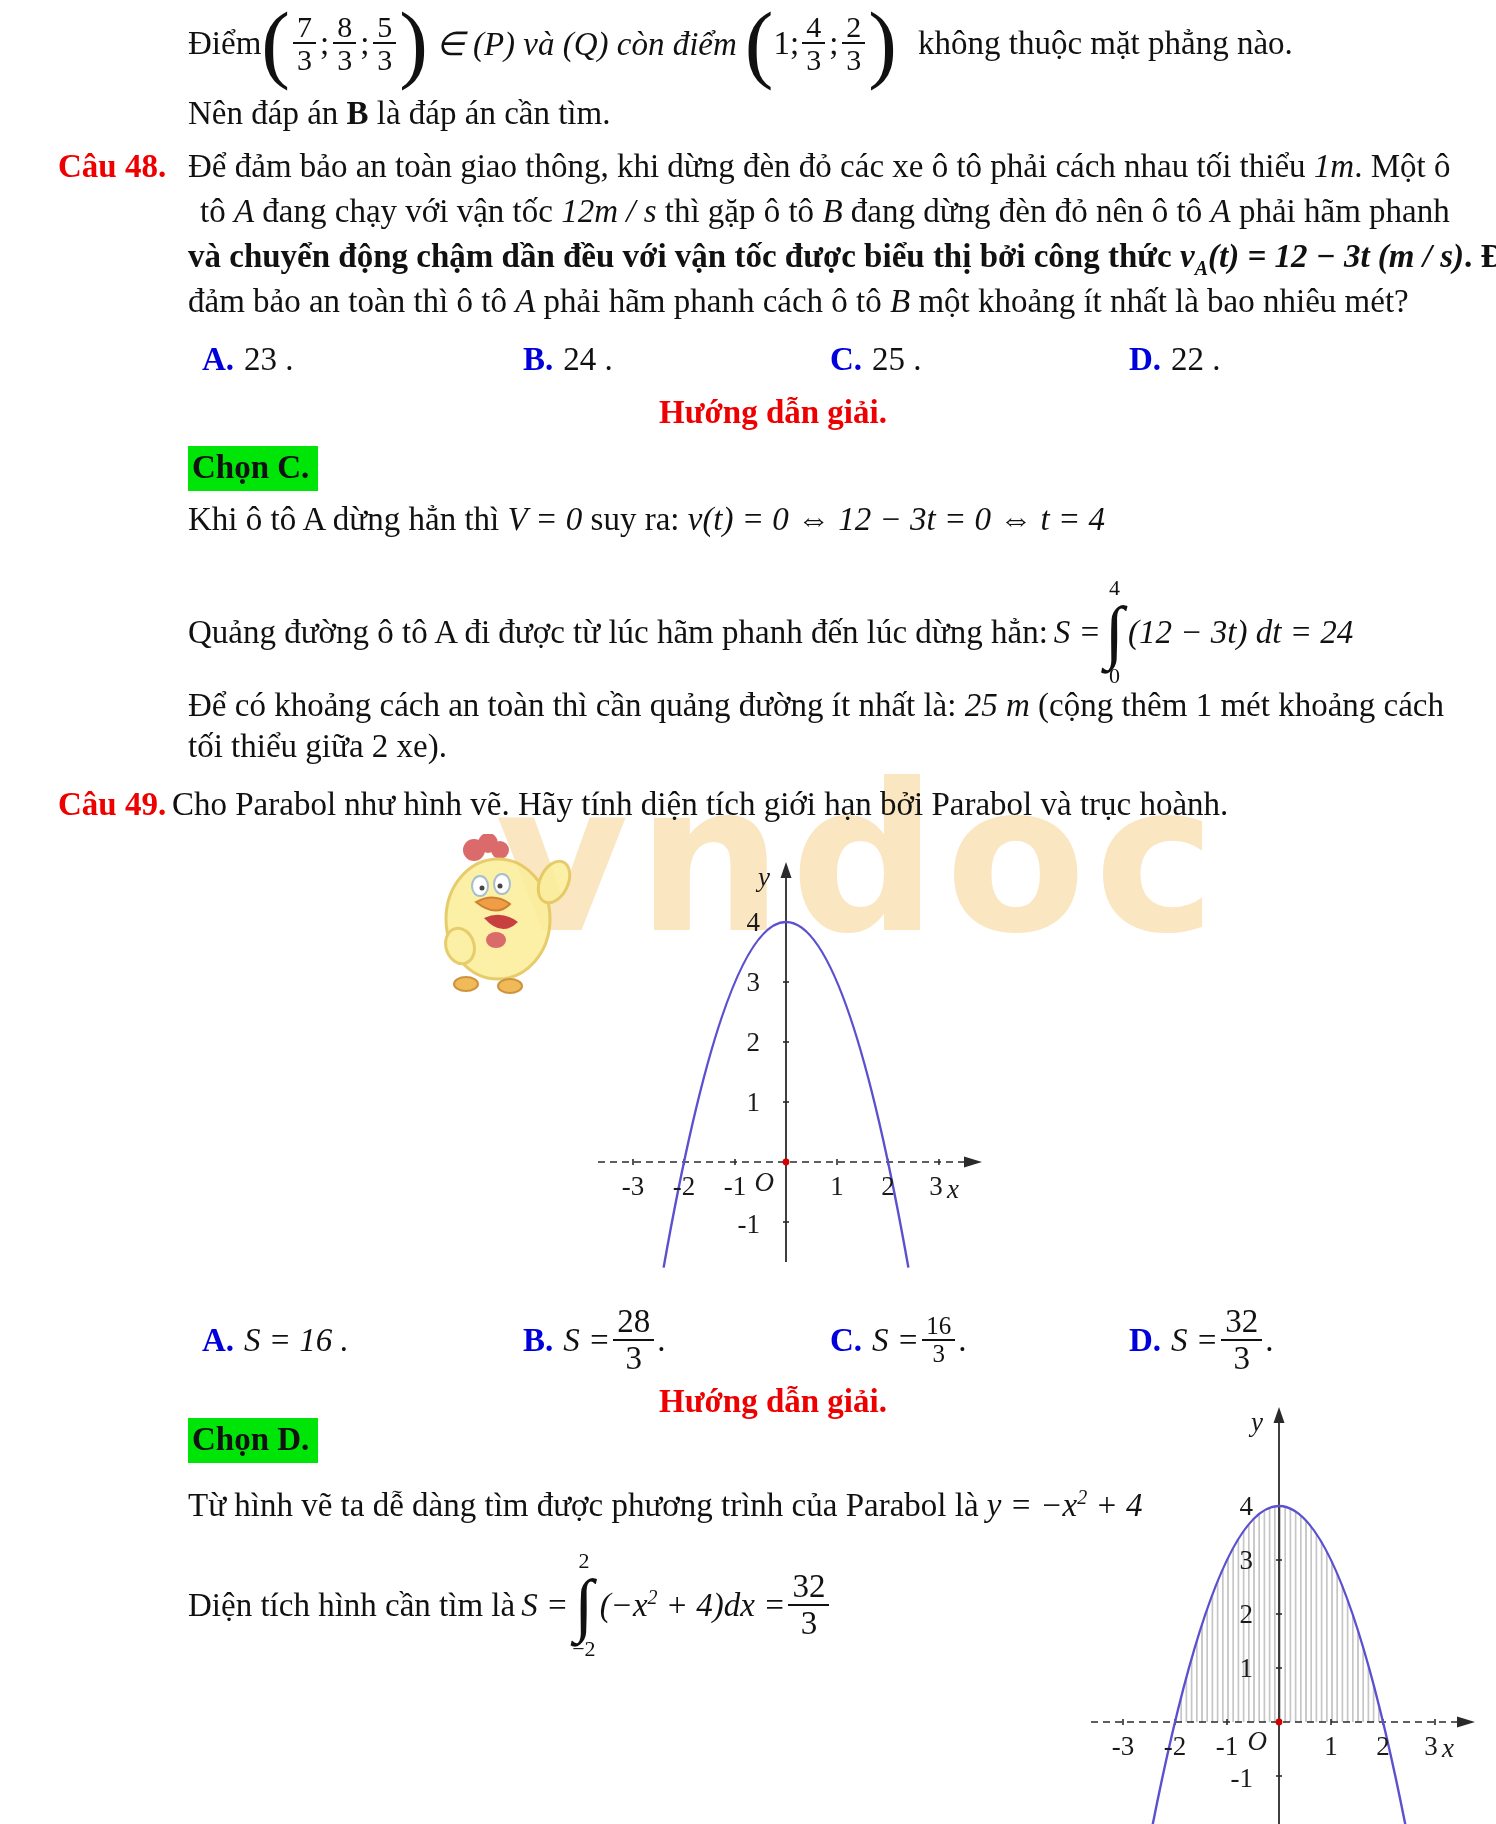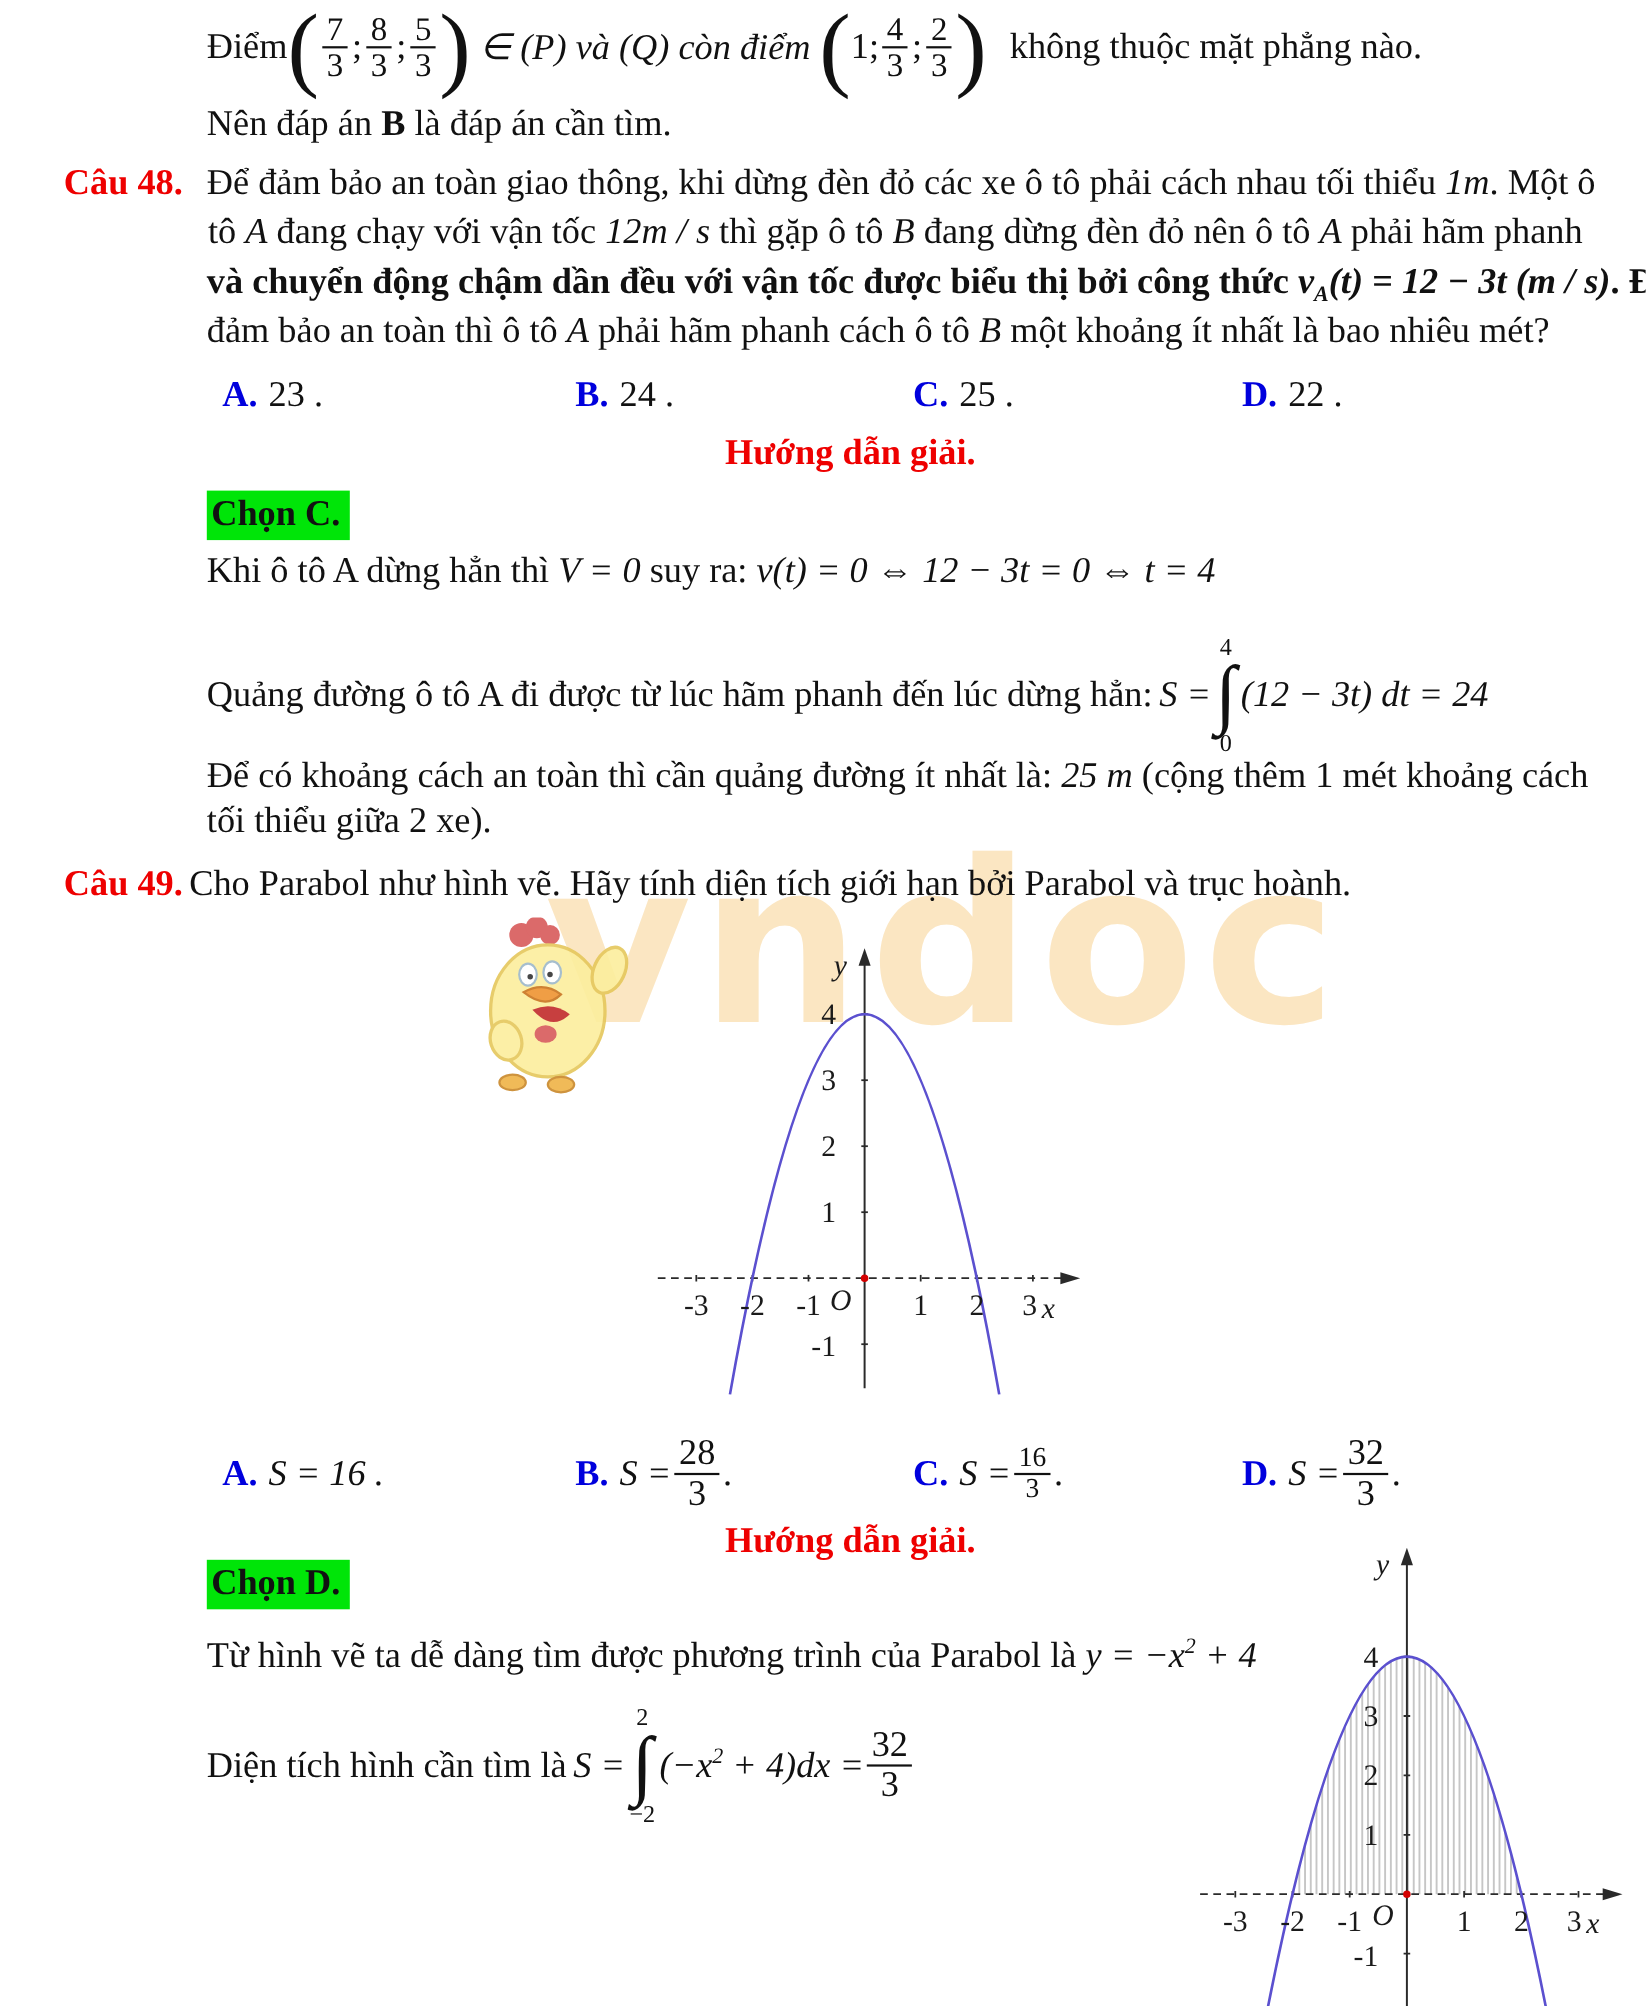--- a/index.html
+++ b/index.html
@@ -93,21 +93,21 @@
 </div>
 
 <div class="abs line" style="left:188px;top:95px;">
   <span>Nên đáp án </span><span class="b">B</span><span> là đáp án cần tìm.</span>
 </div>
 
 <div class="abs qlabel" style="left:58px;top:148px;">Câu 48.</div>
 <div class="abs line" style="left:188px;top:148px;">
   <span>Để đảm bảo an toàn giao thông, khi dừng đèn đỏ các xe ô tô phải cách nhau tối thiểu </span><span class="mi">1m</span><span>. Một ô</span>
 </div>
-<div class="abs line" style="left:189px;top:193px;">
+<div class="abs line" style="left:200px;top:193px;">
   <span>tô </span><span class="mi">A</span><span> đang chạy với vận tốc </span><span class="mi">12m / s</span><span> thì gặp ô tô </span><span class="mi">B</span><span> đang dừng đèn đỏ nên ô tô </span><span class="mi">A</span><span> phải hãm phanh</span>
 </div>
 <div class="abs line" style="left:188px;top:238px;font-weight:bold;">
   <span>và chuyển động chậm dần đều với vận tốc được biểu thị bởi công thức </span><span class="mi">v</span><sub class="va mi">A</sub><span class="mi">(t) = 12 − 3t (m / s)</span><span>. Để</span>
 </div>
 <div class="abs line" style="left:188px;top:283px;">
   <span>đảm bảo an toàn thì ô tô </span><span class="mi">A</span><span> phải hãm phanh cách ô tô </span><span class="mi">B</span><span> một khoảng ít nhất là bao nhiêu mét?</span>
 </div>
 
 <div class="abs line" style="left:202px;top:341px;"><span class="optletter">A.</span><span>23 .</span></div>

